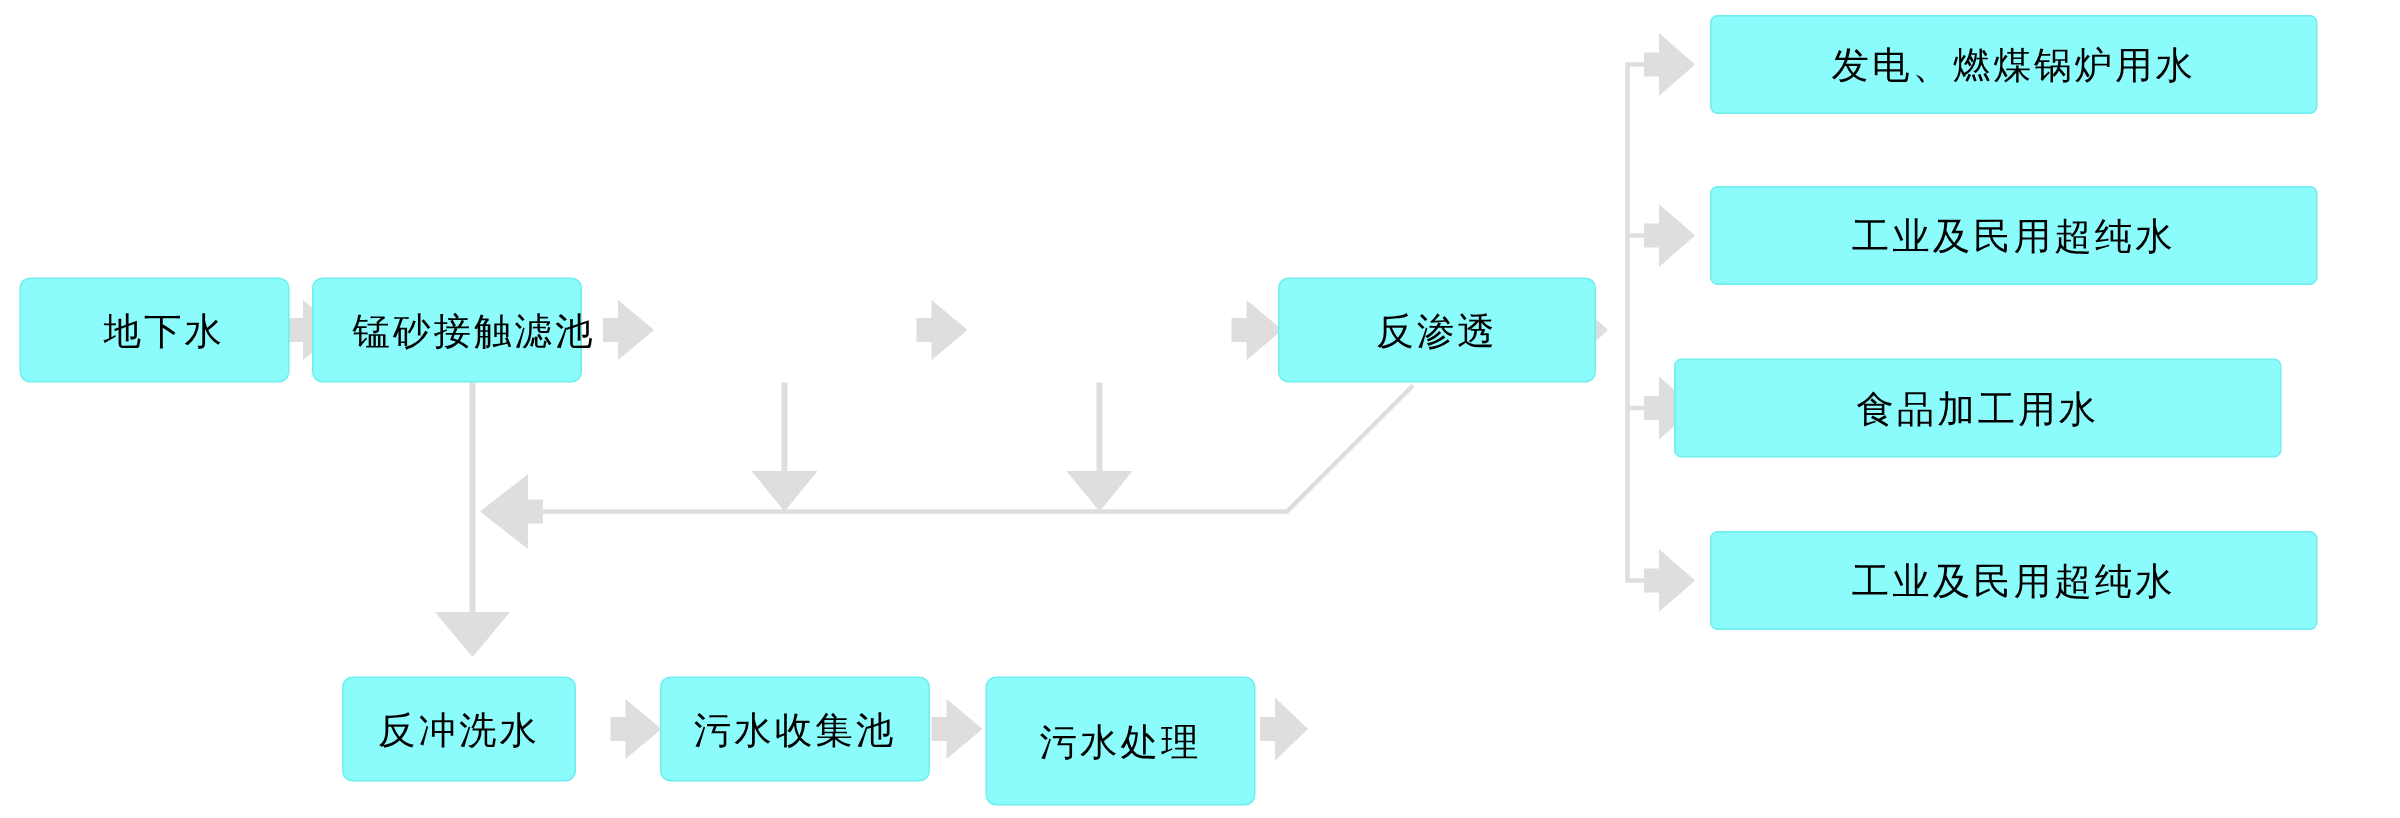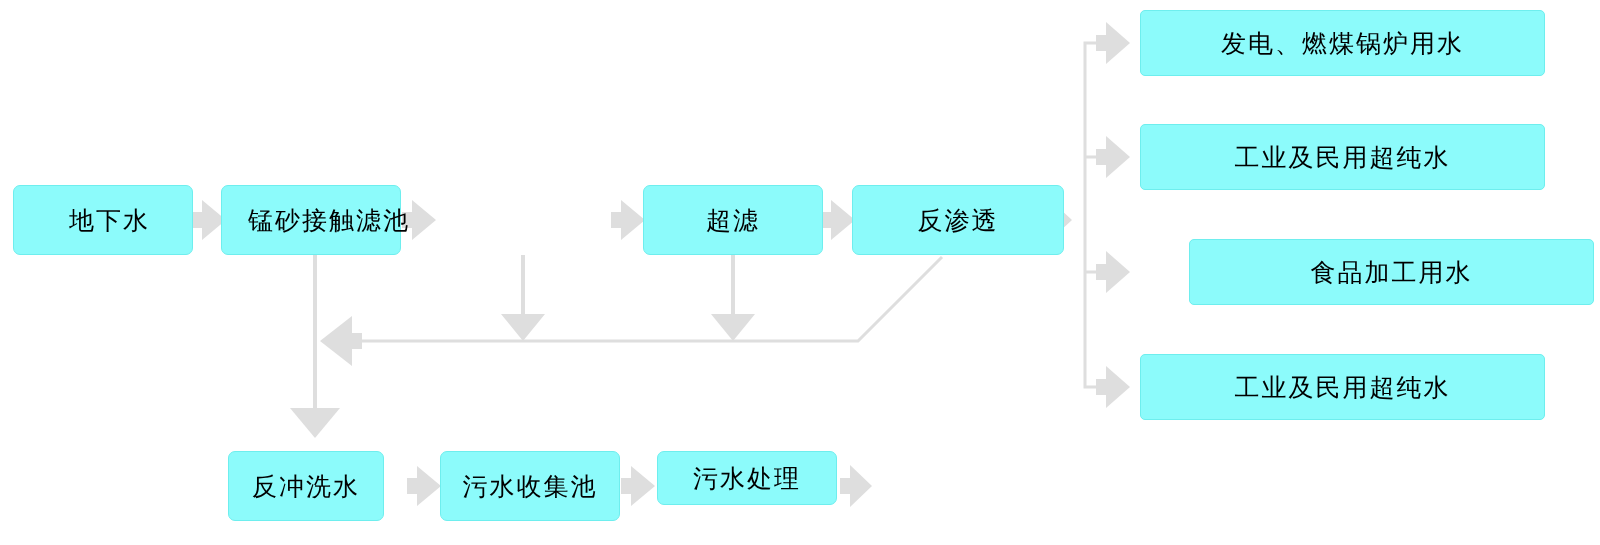--- a/index.html
+++ b/index.html
@@ -70,26 +70,25 @@
 
     <line class="cline cline-thick" x1="315" y1="255" x2="315" y2="410"></line>
     <polygon class="cfill" points="290,408 340,408 315,438"></polygon>
 
     <polygon class="cfill" points="407,478 417,478 417,466 441,486 417,506 417,494 407,494"></polygon>
     <polygon class="cfill" points="621,478 631,478 631,466 655,486 631,506 631,494 621,494"></polygon>
     <polygon class="cfill" points="840,478 850,478 850,465 872,486 850,507 850,494 840,494"></polygon>
   </svg>
 
   <div class="node" style="left:13px; top:185px; width:180px; height:70px;padding-left:13px;">地下水</div>
-  <div class="node" style="left:221px; top:185px; width:180px; height:70px;padding-left:36px;">锰砂接触滤池</div>
-  <div class="node" style="left:643px; top:185px; width:180px; height:70px;">超滤</div>
+  <div class="node" style="left:208px; top:185px; width:180px; height:70px;padding-left:36px;">锰砂接触滤池</div>
   <div class="node" style="left:852px; top:185px; width:212px; height:70px;">反渗透</div>
 
   <div class="node output" style="left:1140px; top:10px; width:405px; height:66px;">发电、燃煤锅炉用水</div>
   <div class="node output" style="left:1140px; top:124px; width:405px; height:66px;">工业及民用超纯水</div>
-  <div class="node output" style="left:1189px; top:239px; width:405px; height:66px;">食品加工用水</div>
+  <div class="node output" style="left:1116px; top:239px; width:405px; height:66px;">食品加工用水</div>
   <div class="node output" style="left:1140px; top:354px; width:405px; height:66px;text-align:center;">工业及民用超纯水</div>
 
   <div class="node" style="left:228px; top:451px; width:156px; height:70px;">反冲洗水</div>
   <div class="node" style="left:440px; top:451px; width:180px; height:70px;">污水收集池</div>
-  <div class="node" style="left:657px; top:451px; width:180px; height:54px;">污水处理</div>
+  <div class="node" style="left:657px; top:451px; width:180px; height:86px;">污水处理</div>
 
 </div>
 
 </body></html>

